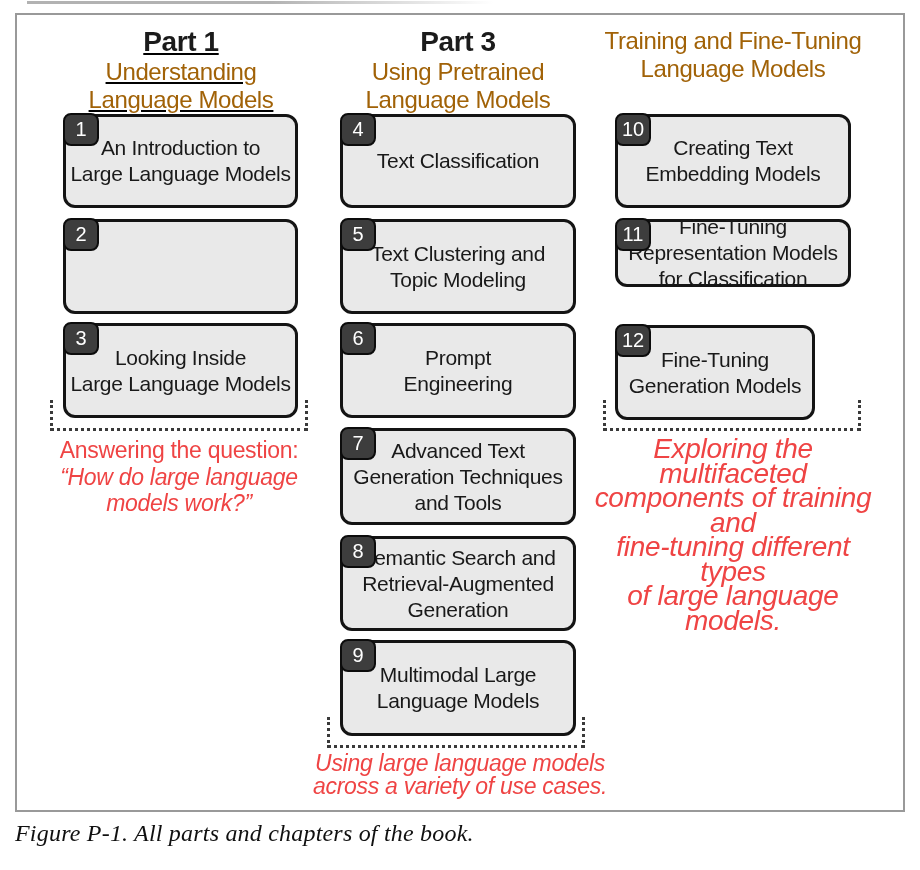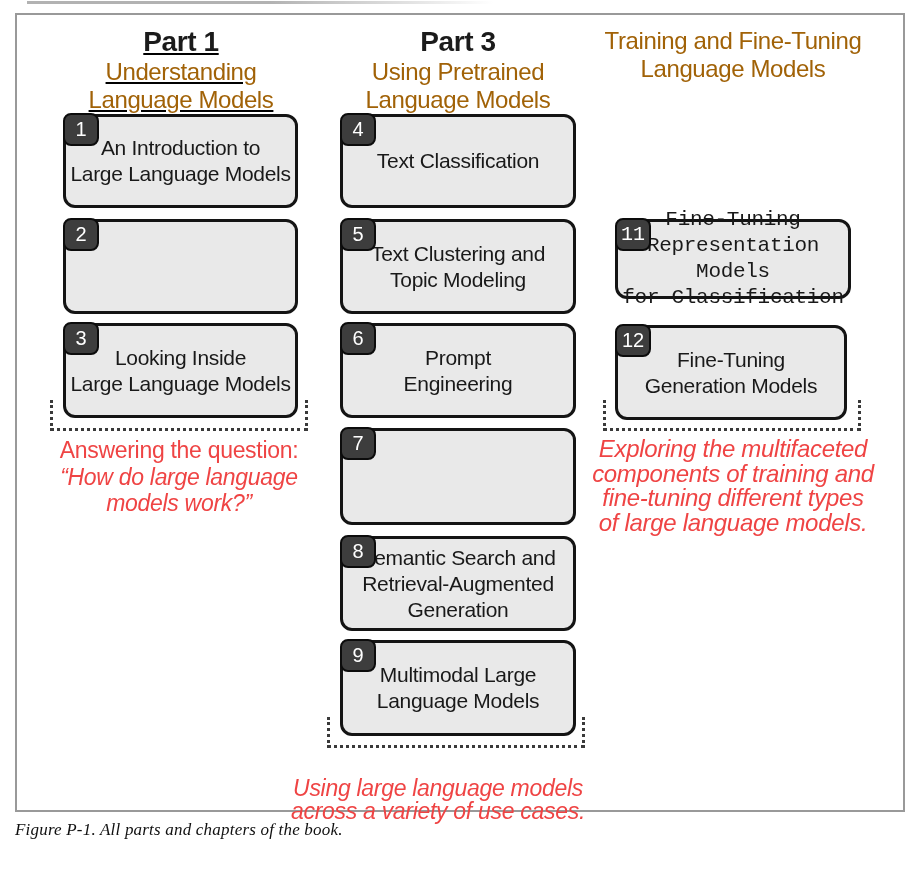--- a/index.html
+++ b/index.html
@@ -40,44 +40,44 @@
   #c1{left:63px;top:114px;width:235px;height:94px;}
   #c2{left:63px;top:219px;width:235px;height:95px;}
   #c3{left:63px;top:323px;width:235px;height:95px;}
   #c4{left:340px;top:114px;width:236px;height:94px;}
   #c5{left:340px;top:219px;width:236px;height:95px;}
   #c6{left:340px;top:323px;width:236px;height:95px;}
   #c7{left:340px;top:428px;width:236px;height:97px;}
   #c8{left:340px;top:536px;width:236px;height:95px;}
   #c9{left:340px;top:640px;width:236px;height:96px;}
   #c10{left:615px;top:114px;width:236px;height:94px;}
-  #c11{left:615px;top:219px;width:236px;height:80px;font-family:Liberation Mono, monospace;}
-  #c12{left:615px;top:325px;width:232px;height:95px;}
+  #c11{left:615px;top:219px;width:236px;height:68px;}
+  #c12{left:615px;top:325px;width:200px;height:95px;}
 
   .bracket{
     position:absolute;box-sizing:border-box;
     border-left:3px dotted #3a3a3a;border-right:3px dotted #3a3a3a;border-bottom:3px dotted #3a3a3a;
   }
   #br1{left:50px;top:400px;width:258px;height:31px;}
   #br2{left:327px;top:717px;width:258px;height:31px;}
   #br3{left:603px;top:400px;width:258px;height:31px;}
 
   .note{position:absolute;text-align:center;color:#ef4444;letter-spacing:-0.3px;}
   .note .prefix{font-size:23px;line-height:27px;font-style:normal;}
   .note .it{font-style:italic;font-size:23px;line-height:26px;white-space:pre-line;}
   #note1{left:29px;top:437px;width:300px;}
-  #note2{left:288px;top:752px;width:300px;margin-top:25px;}
+  #note2{left:310px;top:752px;width:300px;}
   #note2 .it{line-height:23px;}
   #note3{left:588px;top:437px;width:290px;}
-  #note3 .it{font-size:24px;line-height:24.5px;}
+  #note3 .it{font-size:28px;line-height:24.5px;}
 
   .caption{
     position:absolute;left:15px;top:820px;
     font-family:"Liberation Serif", serif;font-style:italic;
-    font-size:17px;color:#101010;letter-spacing:0.2px;
+    font-size:24px;color:#101010;letter-spacing:0.2px;
   }
 </style>
 </head>
 <body>
 
 <div class="stage">
 
   <div class="artifact-line"></div>
   <div class="frame"></div>
 
@@ -119,33 +119,41 @@
     <div class="chapter-title">Text Clustering and
 Topic Modeling</div>
   </div>
   <div class="chapter" id="c6">
     <div class="badge">6</div>
     <div class="chapter-title">Prompt
 Engineering</div>
   </div>
   <div class="chapter" id="c7">
     <div class="badge">7</div>
+    <div class="chapter-title">Advanced Text
+Generation Techniques
+and Tools</div>
   </div>
   <div class="chapter" id="c8">
     <div class="badge">8</div>
     <div class="chapter-title">Semantic Search and
 Retrieval-Augmented
 Generation</div>
   </div>
   <div class="chapter" id="c9">
     <div class="badge">9</div>
     <div class="chapter-title">Multimodal Large
 Language Models</div>
   </div>
 
+  <div class="chapter" id="c10">
+    <div class="badge">10</div>
+    <div class="chapter-title">Creating Text
+Embedding Models</div>
+  </div>
   <div class="chapter" id="c11">
     <div class="badge">11</div>
     <div class="chapter-title">Fine-Tuning
 Representation Models
 for Classification</div>
   </div>
   <div class="chapter" id="c12">
     <div class="badge">12</div>
     <div class="chapter-title">Fine-Tuning
 Generation Models</div>

